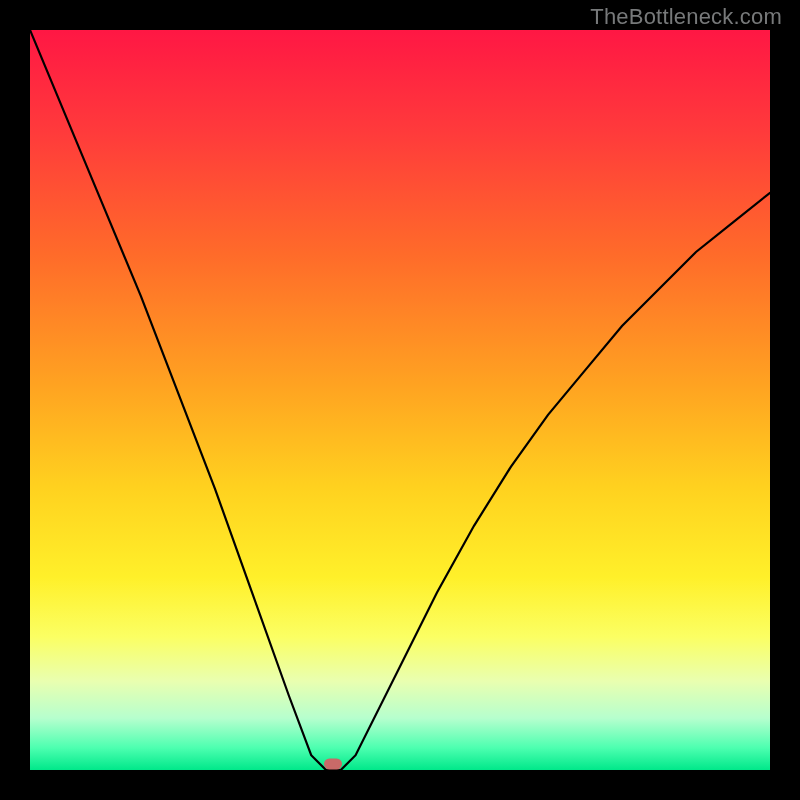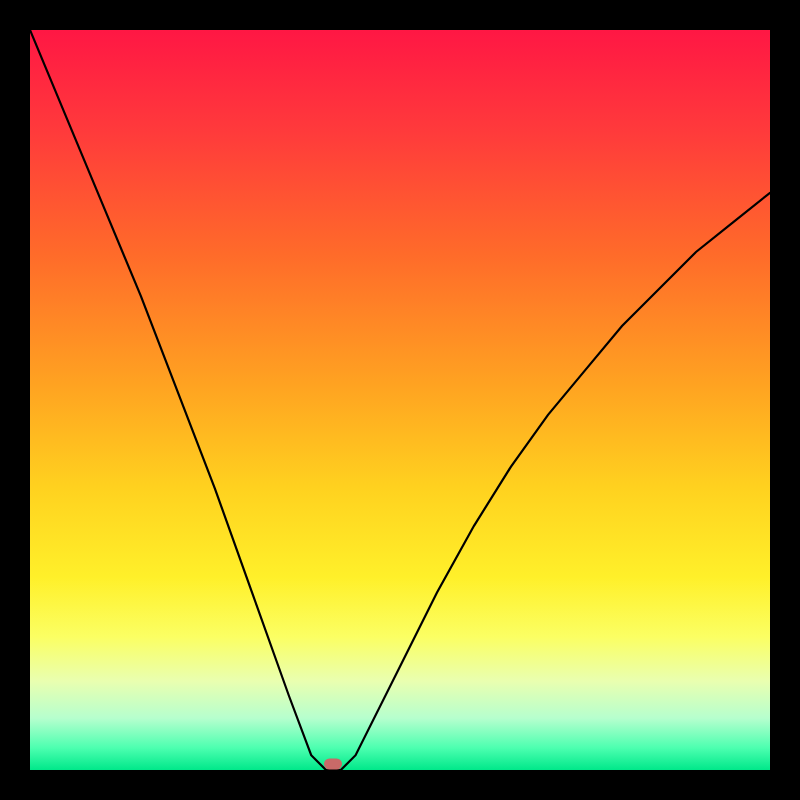--- a/index.html
+++ b/index.html
@@ -50,20 +50,21 @@
   svg.curve {
     position: absolute;
     inset: 0;
     z-index: 4;
   }
 </style>
 </head>
 <body>
 
 <div class="frame">
+  <div class="watermark">TheBottleneck.com</div>
 
   <div class="plot-area">
     <div class="gradient" style="background: linear-gradient(rgb(255, 23, 68) 0%, rgb(255, 59, 59) 14%, rgb(255, 106, 42) 30%, rgb(255, 163, 33) 48%, rgb(255, 210, 31) 62%, rgb(255, 240, 42) 74%, rgb(251, 255, 99) 82%, rgb(233, 255, 176) 88%, rgb(182, 255, 206) 93%, rgb(77, 255, 176) 97%, rgb(0, 232, 138) 100%);"></div>
     <svg class="curve" viewBox="0 0 740 740" preserveAspectRatio="none">
       <path fill="none" stroke="#000" stroke-width="2.2" stroke-linecap="round" d="M0.0 0.0 L37.0 88.8 L74.0 177.6 L111.0 266.4 L148.0 362.6 L185.0 458.8 L222.0 562.4 L259.0 666.0 L281.2 725.2 L296.0 740.0 L310.8 740.0 L325.6 725.2 L370.0 636.4 L407.0 562.4 L444.0 495.8 L481.0 436.6 L518.0 384.8 L555.0 340.4 L592.0 296.0 L629.0 259.0 L666.0 222.0 L703.0 192.4 L740.0 162.8"></path>
     </svg>
     <div class="marker" style="left: 303.4px; top: 734px; background: rgb(200, 106, 104);"></div>
   </div>
 </div>
 

